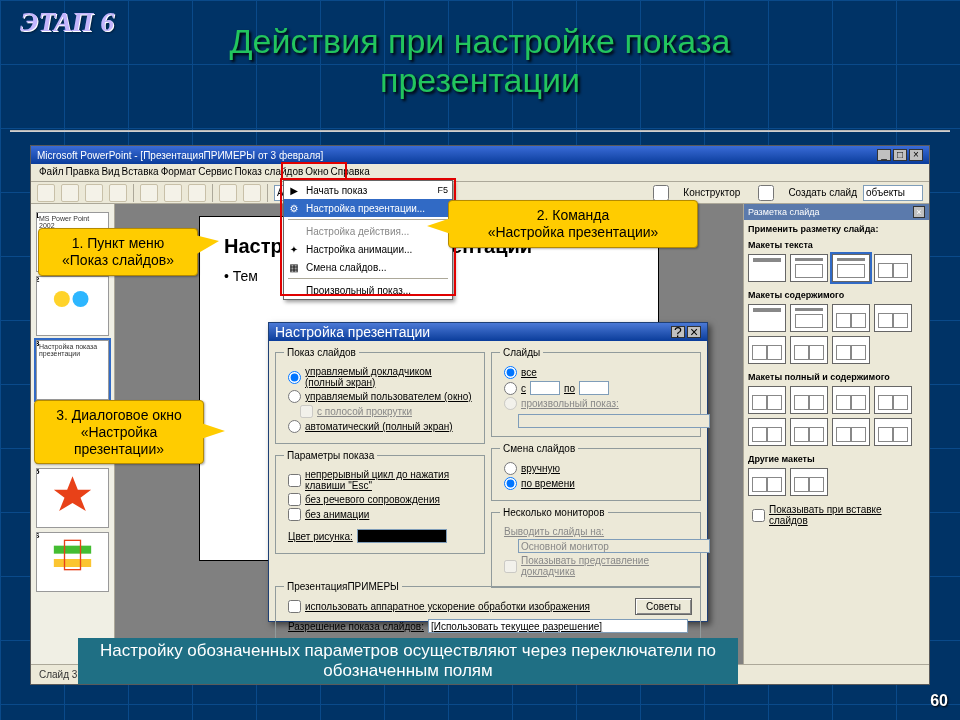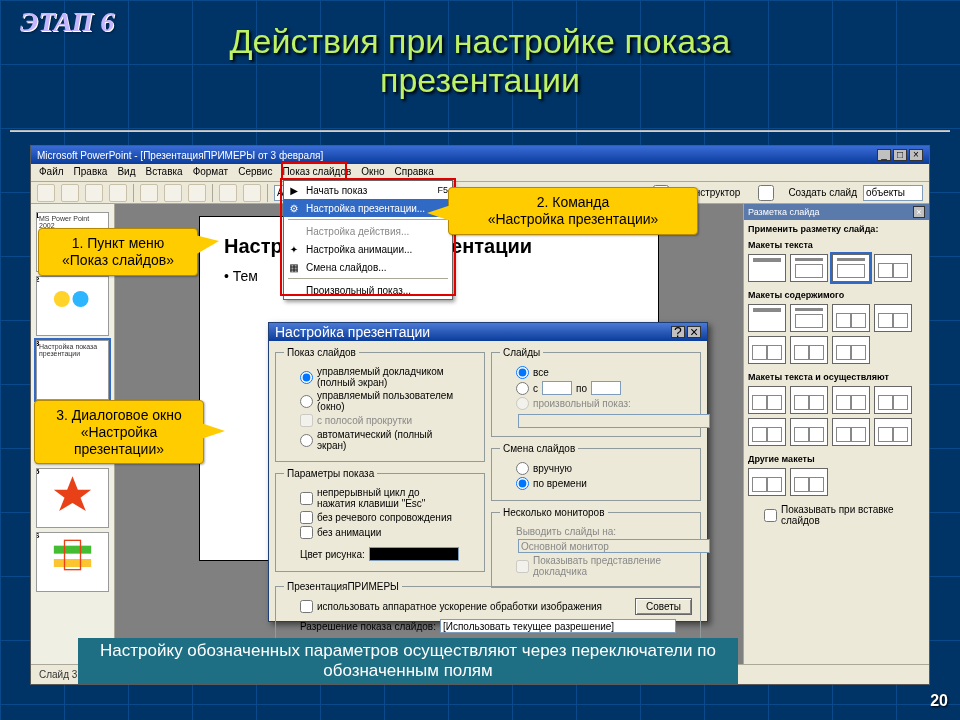--- a/index.html
+++ b/index.html
@@ -13,31 +13,31 @@
     background-size: 64px 64px;
     position: relative; overflow: hidden;
   }
   .stage-badge {
     position:absolute; left:20px; top:6px; color:#c4b5fd;
     font: italic bold 28px "Times New Roman", serif;
     text-shadow: 1px 1px 0 #fff, 2px 2px 2px rgba(0,0,0,.4);
   }
   .main-title {
     position:absolute; left:0; right:0; top:22px; text-align:center;
-    color:#bef264; font-size:34px; text-shadow:2px 2px 3px #000;
+    color:#22c55e; font-size:34px; text-shadow:2px 2px 3px #000;
   }
   .title-rule { position:absolute; left:10px; right:10px; top:130px; height:2px; background:linear-gradient(#aaa,#ddd);}
   .pp-window {
     position:absolute; left:30px; top:145px; width:900px; height:540px;
     background:#fff; border:1px solid #5a5a5a; font-size:10px; color:#000;
   }
   .pp-titlebar { height:18px; background:linear-gradient(#3a6cd8,#0a3c9a); color:#fff; padding:2px 6px; font-size:10px; display:flex; align-items:center;}
   .pp-titlebar .winbtns { margin-left:auto; display:flex; gap:2px;}
   .pp-titlebar .winbtns span { width:14px; height:12px; background:#c0c0c0; border:1px solid #333; text-align:center; line-height:10px; color:#000;}
-  .pp-menubar { height:18px; background:#ece9d8; border-bottom:1px solid #aca899; display:flex; gap:10px; padding:2px 8px; font-size:10px;}
+  .pp-menubar { height:18px; background:#ece9d8; border-bottom:1px solid #aca899; display:flex; gap:2px; padding:2px 8px; font-size:10px;}
   .pp-menubar span { cursor:default;}
   .pp-toolbar { height:22px; background:#ece9d8; border-bottom:1px solid #aca899; display:flex; align-items:center; gap:6px; padding:0 6px; font-size:10px;}
   .pp-toolbar .tbtn { width:18px; height:18px; background:#f4f2e8; border:1px solid #c8c0a8; border-radius:2px;}
   .pp-toolbar .sep { width:1px;height:18px;background:#aca899;}
   .pp-toolbar input { font-size:10px; width:40px; border:1px solid #7f9db9; height:16px; padding:0 2px;}
   .pp-toolbar .chk { font-size:10px; display:flex; align-items:center; gap:2px;}
   .pp-body { display:flex; height:calc(100% - 78px);}
   .thumbs { width:84px; background:#f0efe4; border-right:1px solid #aca899; overflow:hidden; padding:4px 2px;}
   .thumb { border:1px solid #999; background:#fff; height:60px; margin:4px 3px; position:relative; font-size:7px; color:#333; padding:2px; overflow:hidden;}
   .thumb.sel { outline:2px solid #316ac5;}
@@ -83,41 +83,41 @@
     background:#ece9d8; border:1px solid #1e3f75; box-shadow:3px 3px 6px rgba(0,0,0,.5);
     font-size:10px; z-index:4;
   }
   .dialog .dlg-title { height:18px; background:linear-gradient(#4b79d6,#0a3c9a); color:#fff; padding:2px 6px; font-size:14px; display:flex; align-items:center;}
   .dialog .dlg-title .dx { margin-left:auto; display:flex; gap:2px;}
   .dialog .dlg-title .dx span { width:14px;height:12px;background:#c0c0c0;border:1px solid #333;text-align:center;line-height:10px;color:#000;}
   .dialog .dlg-body { display:flex; padding:6px; gap:6px; height:240px;}
   .dcol { flex:1; display:flex; flex-direction:column;}
   fieldset { border:1px solid #919b9c; padding:6px 8px 8px; margin-bottom:6px;}
   fieldset legend { font-size:10px; padding:0 3px;}
-  .opt { display:flex; align-items:center; gap:4px; margin:2px 16px; font-size:10px;}
+  .opt { display:flex; align-items:center; gap:4px; margin:2px 4px; font-size:10px;text-decoration:underline;}
   .opt input { margin:0;}
   .opt.dis { color:#888;}
   .selectish { border:1px solid #7f9db9; background:#000; width:90px; height:14px; display:inline-block;}
   .txtbox { border:1px solid #7f9db9; background:#fff; height:14px; font-size:10px; padding:0 2px;}
   .txtbox.dis { background:#ece9d8; color:#888;margin-left:18px;}
   .btn { border:1px solid #666; background:#ece9d8; padding:2px 10px; font-size:10px; box-shadow:1px 1px 0 #fff inset, -1px -1px 0 #888 inset;}
   .dlg-buttons { display:flex; gap:8px; justify-content:flex-end; padding:6px 10px;}
   
   .callout {
     position:absolute; background:#ffcc00; border:1px solid #b58a00;
     padding:6px 10px; font-size:14px; color:#000; text-align:center;
     border-radius:4px; z-index:8; box-shadow:1px 1px 2px rgba(0,0,0,.3);
     line-height:1.2;
   }
   .callout .tail {
     position:absolute; width:0;height:0;
   }
   .co1 { left:38px; top:228px; width:160px;}
   .co1 .tail { right:-22px; top:6px; border-left:24px solid #ffcc00; border-top:6px solid transparent; border-bottom:14px solid transparent;}
-  .co2 { left:448px; top:187px; width:250px;}
+  .co2 { left:448px; top:200px; width:250px;}
   .co2 .tail { left:-22px; top:50%; margin-top:-6px; border-right:24px solid #ffcc00; border-top:8px solid transparent; border-bottom:8px solid transparent;}
   .co3 { left:34px; top:400px; width:170px;}
   .co3 .tail { right:-22px; top:22px; border-left:24px solid #ffcc00; border-top:8px solid transparent; border-bottom:8px solid transparent;}
   .bottom-banner {
     position:absolute; left:78px; top:638px; width:660px; height:46px;
     background:#1f6f84; color:#fff; font-size:17px; text-align:center;
     display:flex; align-items:center; justify-content:center; padding:4px 10px;
     z-index:9; line-height:1.15;
   }
   .page-num {
@@ -242,21 +242,21 @@
       <div class="layout-group">Макеты содержимого</div>
       <div class="layouts">
         <div class="layout titleonly"></div>
         <div class="layout title-content"></div>
         <div class="layout twocol"></div>
         <div class="layout twocol"></div>
         <div class="layout twocol"></div>
         <div class="layout twocol"></div>
         <div class="layout twocol"></div>
       </div>
-      <div class="layout-group">Макеты текста и осуществляют</div>
+      <div class="layout-group">Макеты полный и содержимого</div>
       <div class="layouts">
         <div class="layout twocol"></div>
         <div class="layout twocol"></div>
         <div class="layout twocol"></div>
         <div class="layout twocol"></div>
         <div class="layout twocol"></div>
         <div class="layout twocol"></div>
         <div class="layout twocol"></div>
         <div class="layout twocol"></div>
       </div>
@@ -424,13 +424,13 @@
 <div class="callout co2">
   <span>2. Команда</span><br><span>«Настройка презентации»</span>
   <div class="tail"></div>
 </div>
 <div class="callout co3">
   <span>3. Диалоговое окно</span><br><span>«Настройка</span><br><span>презентации»</span>
   <div class="tail"></div>
 </div>
 
 <div class="bottom-banner">Настройку обозначенных параметров осуществляют через переключатели по обозначенным полям</div>
-<div class="page-num">20</div>
+<div class="page-num">60</div>
 
 </body></html>

